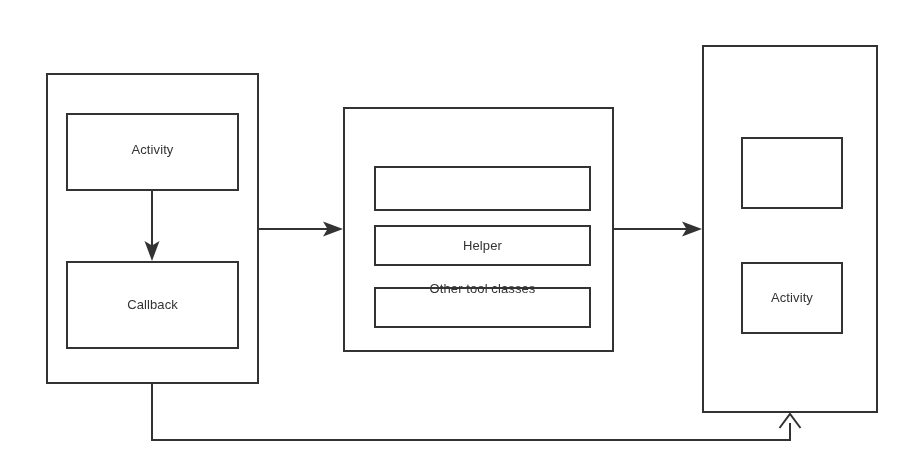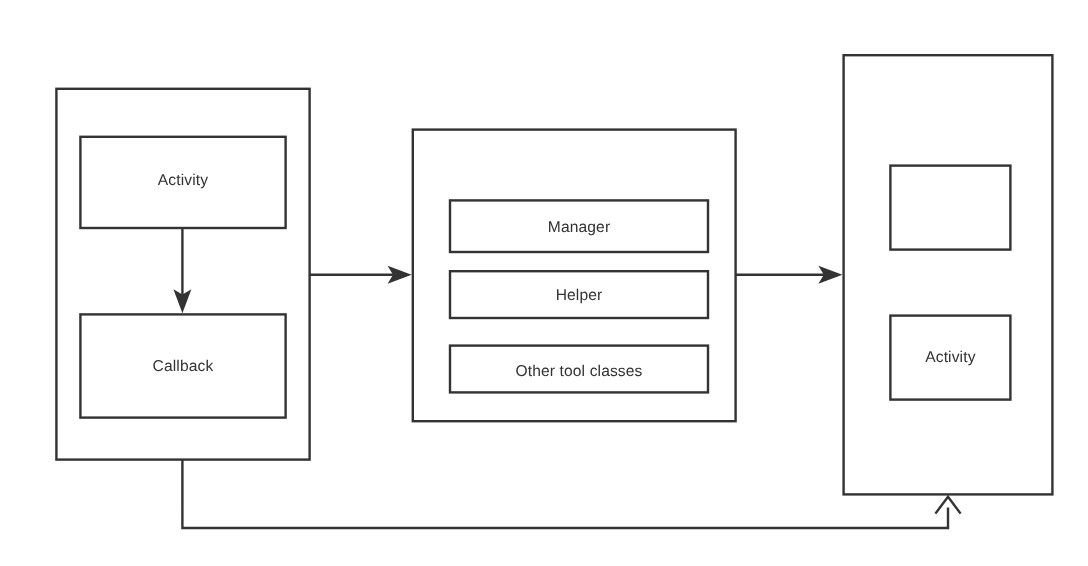--- a/index.html
+++ b/index.html
@@ -86,22 +86,21 @@
         <path d="M 779.5 428 L 790 414 L 800.5 428" fill="none" stroke="#333333" stroke-width="2" stroke-linecap="butt" stroke-linejoin="miter"></path>
       </g>
 
     </g>
   </svg>
 
   <div class="node-label" style="left:67px; top:114px; width:171px; height:72px;">Activity</div>
 
   <div class="node-label" style="left:67px; top:262px; width:171px; height:86px;">Callback</div>
 
-  <div class="node-label" style="left:375px; top:167px; width:215px; height:43px;">Manager</div>
 
   <div class="node-label" style="left:375px; top:226px; width:215px; height:39px;">Helper</div>
 
-  <div class="node-label" style="left:375px; top:296px; width:215px; height:26px;">Other tool classes</div>
+  <div class="node-label" style="left:375px; top:276px; width:215px; height:26px;">Other tool classes</div>
 
 
   <div class="node-label" style="left:742px; top:263px; width:100px; height:70px;">Activity</div>
 
 </div>
 
 </body></html>

